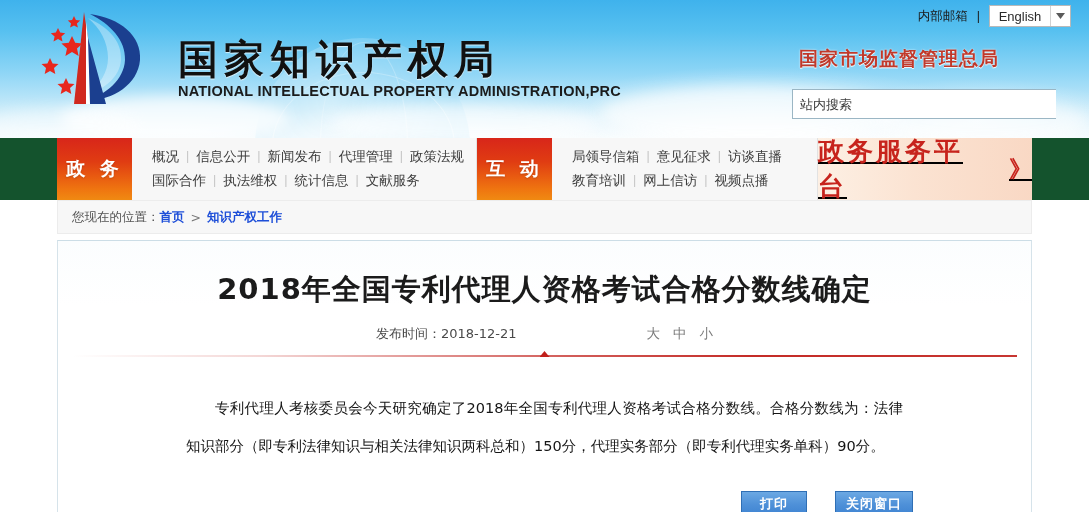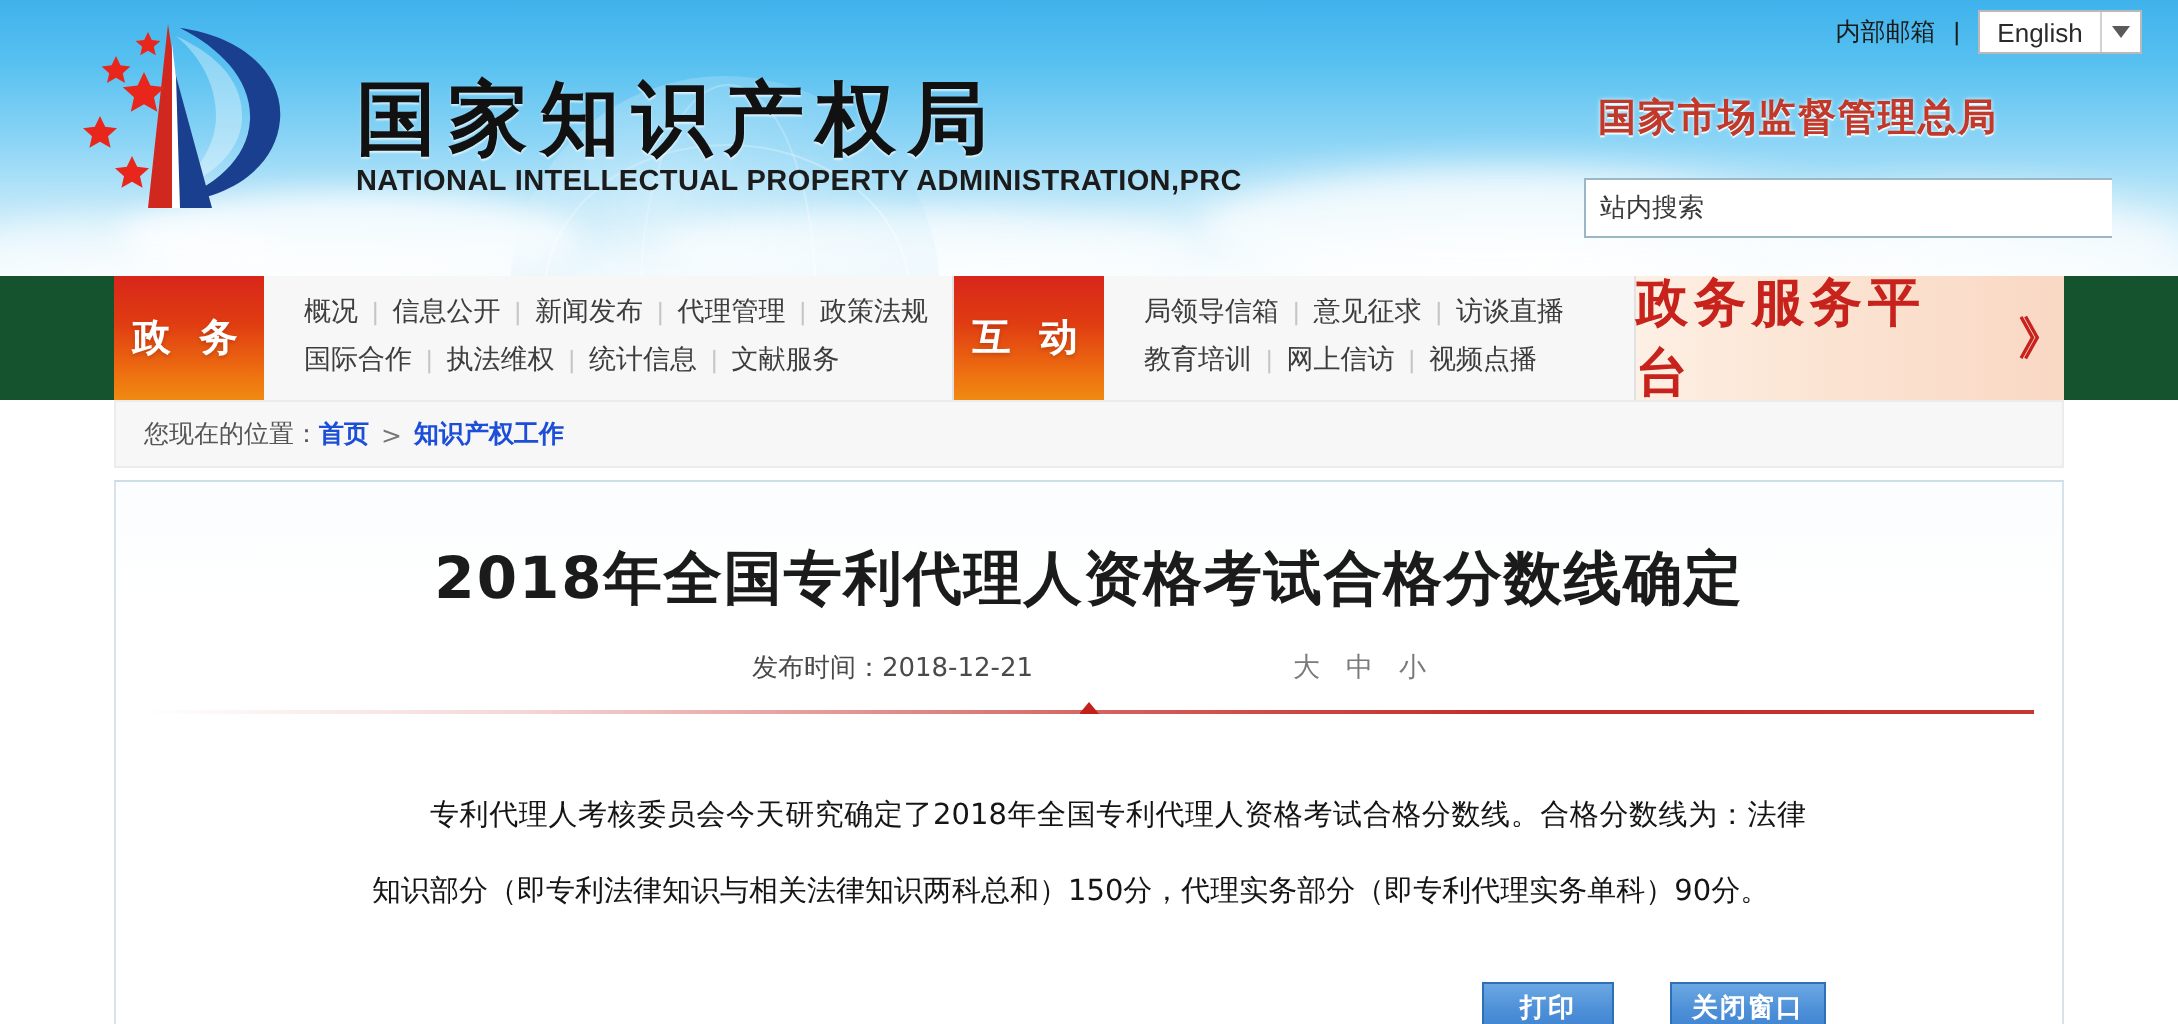--- a/index.html
+++ b/index.html
@@ -133,20 +133,21 @@
   .nav-row a {
     font-family:"DejaVu Sans", sans-serif; font-size:13.5px;
     color:#3d3d3d; text-decoration:none;
   }
   .nav-pipe { color:#c5c5c5; padding:0 7px; font-size:12.5px; }
   .nav-platform {
     flex:1;
     background: linear-gradient(to right, #fdf0e4 0%, #fbe3d2 45%, #f9d8c4 100%);
     display:flex; align-items:center; justify-content:center; gap:22px;
     cursor:pointer;
+    text-decoration:underline;
   }
   .nav-platform .pf-text {
     font-family:"DejaVu Sans", sans-serif; font-size:26px; font-weight:700;
     color:#c7231c; letter-spacing:3px;
   }
   .nav-platform .pf-arrow { font-size:23px; color:#c7231c; font-weight:700; }
 
   
   .crumbzone { width:1089px; height:34px; background:#ffffff; position:relative; }
   .crumb {

